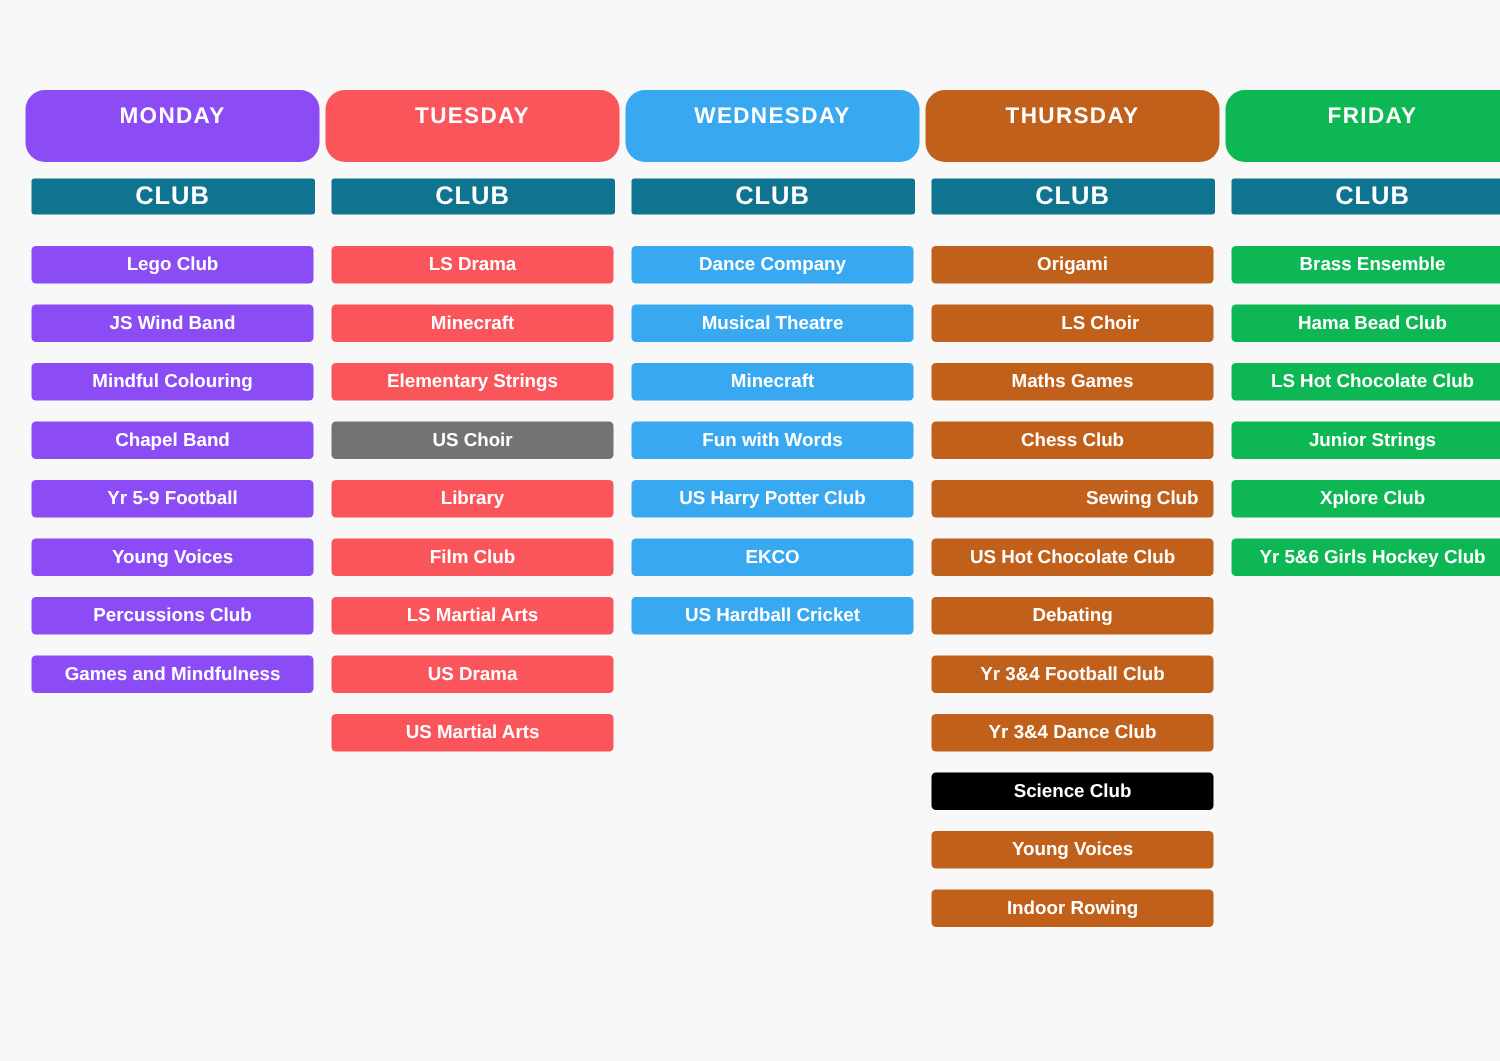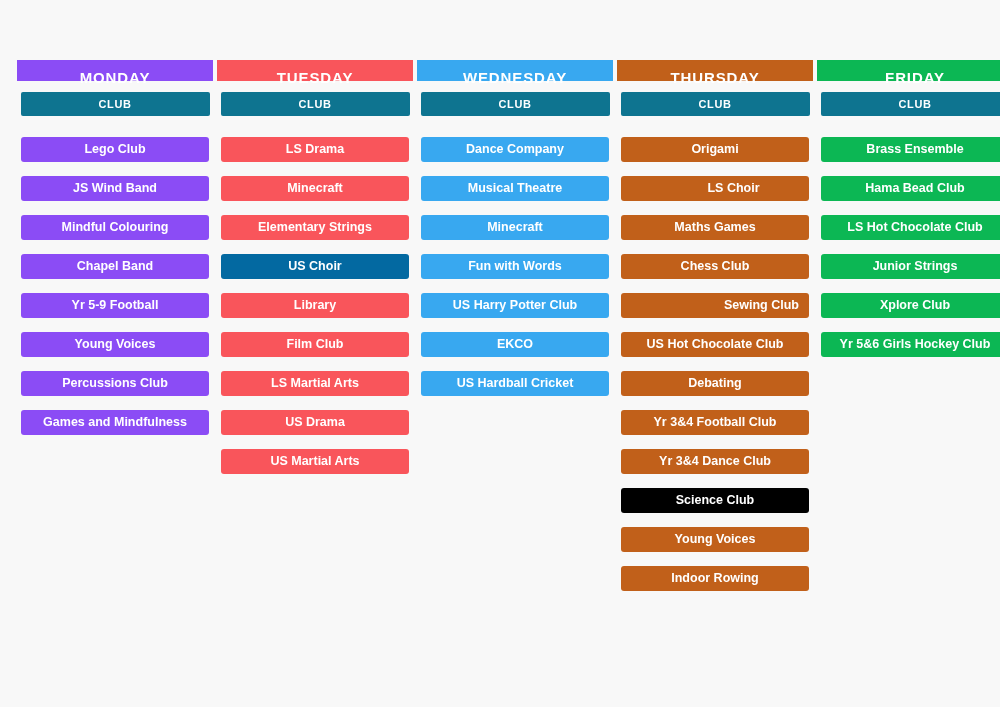--- a/index.html
+++ b/index.html
@@ -30,40 +30,40 @@
     margin-left: 10px;
     display: flex;
     flex-direction: column;
     align-items: center;
     box-sizing: border-box;
   }
   .day-column:first-child { margin-left: 20px; }
 
   .day-header {
     width: 196px;
-    height: 21px;
+    height: 48px;
     line-height: 36px;
     text-align: center;
     color: #ffffff;
     font-size: 15px;
     font-weight: bold;
     letter-spacing: 0.9px;
-    border-radius: 0;
+    border-radius: 13px;
     box-sizing: border-box;
   }
 
   .club-header {
     margin-top: 11px;
     width: 189px;
     height: 24px;
     line-height: 24px;
     text-align: center;
     background: #0e7490;
     color: #ffffff;
-    font-size: 11px;
+    font-size: 17px;
     font-weight: bold;
     letter-spacing: 0.6px;
     border-radius: 2px;
     box-sizing: border-box;
   }
 
   .items {
     margin-top: 21px;
     display: flex;
     flex-direction: column;
@@ -106,21 +106,21 @@
         <div class="club-item" style="background: rgb(139, 76, 245);">Games and Mindfulness</div>
       </div>
     </div>
     <div class="day-column">
       <div class="day-header" style="background: rgb(249, 85, 91);">TUESDAY</div>
       <div class="club-header" style="background: rgb(14, 116, 144);">CLUB</div>
       <div class="items">
         <div class="club-item" style="background: rgb(249, 85, 91);">LS Drama</div>
         <div class="club-item" style="background: rgb(249, 85, 91);">Minecraft</div>
         <div class="club-item" style="background: rgb(249, 85, 91);">Elementary Strings</div>
-        <div class="club-item" style="background: #0369a1;">US Choir</div>
+        <div class="club-item" style="background: #737373;">US Choir</div>
         <div class="club-item" style="background: rgb(249, 85, 91);">Library</div>
         <div class="club-item" style="background: rgb(249, 85, 91);">Film Club</div>
         <div class="club-item" style="background: rgb(249, 85, 91);">LS Martial Arts</div>
         <div class="club-item" style="background: rgb(249, 85, 91);">US Drama</div>
         <div class="club-item" style="background: rgb(249, 85, 91);">US Martial Arts</div>
       </div>
     </div>
     <div class="day-column">
       <div class="day-header" style="background: rgb(56, 168, 240);">WEDNESDAY</div>
       <div class="club-header" style="background: rgb(14, 116, 144);">CLUB</div>

